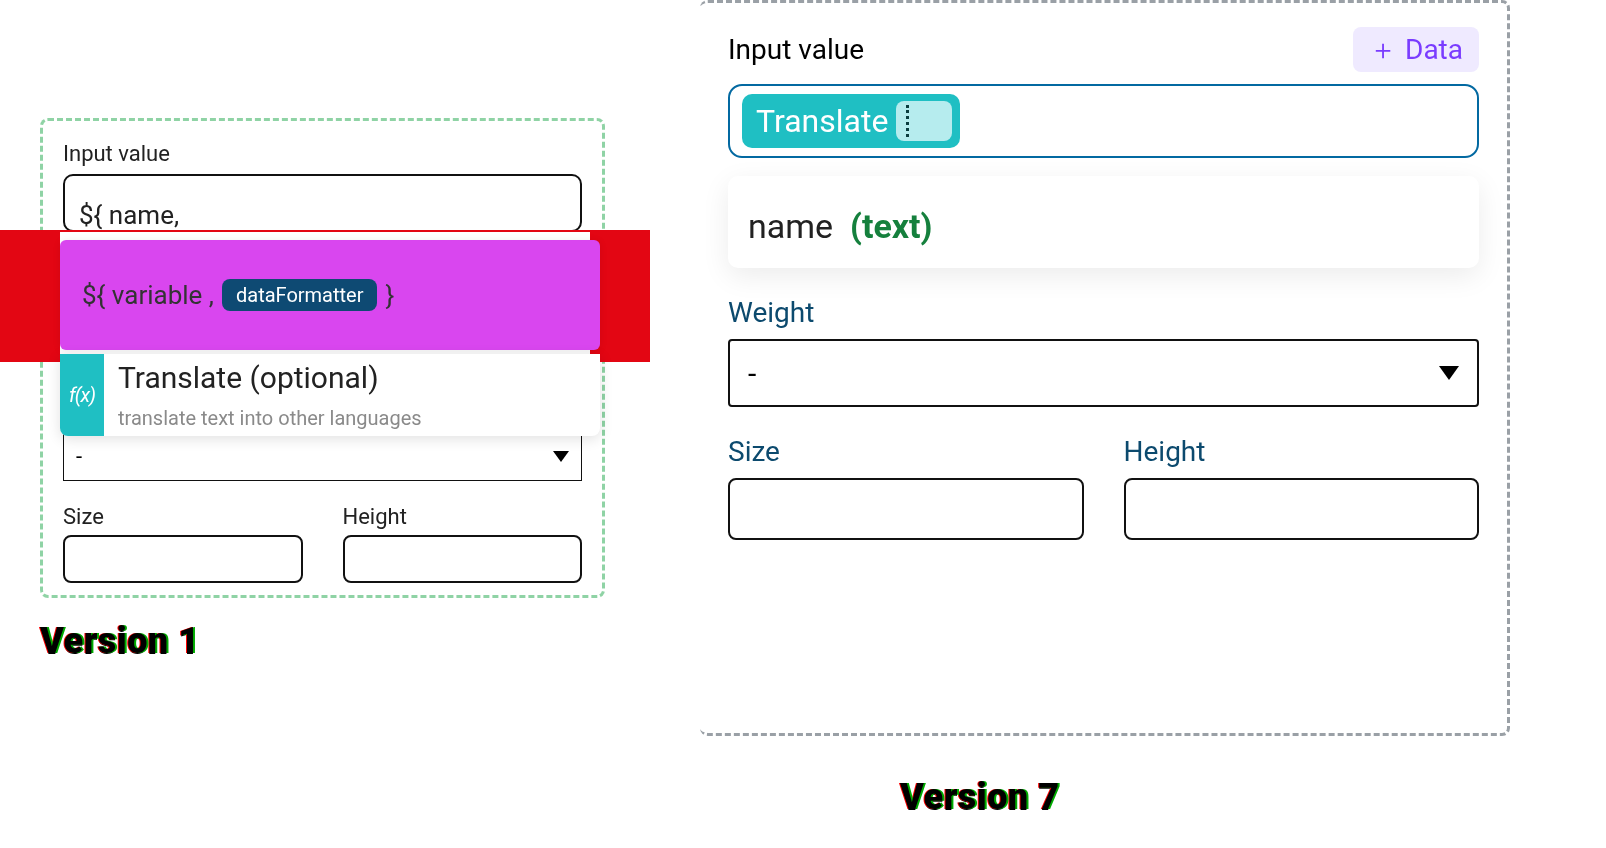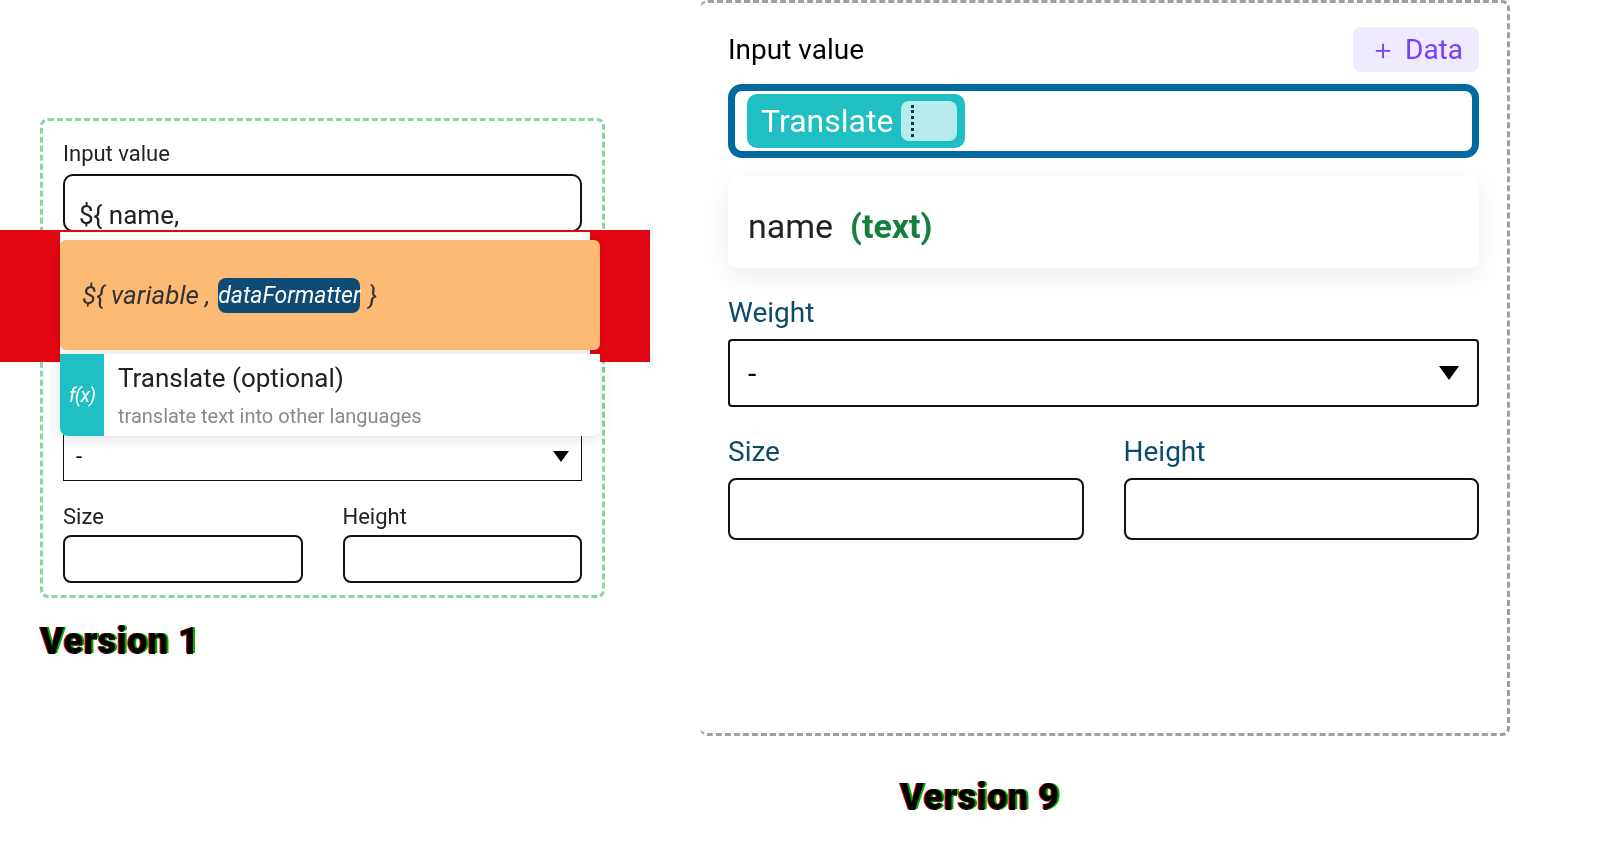--- a/index.html
+++ b/index.html
@@ -77,38 +77,37 @@
     border-bottom: 2px solid #e30613;
   }
 
   
   .syntax-popup {
     position: absolute;
     left: 60px;
     top: 240px;
     width: 540px;
     height: 110px;
-    background: #fdba74;
+    background: #d946ef;
     border-radius: 6px;
     display: flex;
     align-items: center;
     padding: 0 22px;
     gap: 8px;
     font-size: 26px;
     color: #333;
     z-index: 5;
     box-shadow: 0 1px 8px rgba(0,0,0,0.08);
-    font-style: italic;
   }
   .chip-df {
     background: #0e4a73;
     color: #fff;
-    padding: 6px 0;
-    border-radius: 8px;
-    font-size: 23px;
+    padding: 6px 14px;
+    border-radius: 8px;
+    font-size: 20px;
     line-height: 1;
   }
 
   
   .fn-row {
     position: absolute;
     left: 60px;
     top: 354px;
     width: 540px;
     height: 82px;
@@ -130,21 +129,21 @@
     justify-content: center;
     font-size: 20px;
     font-style: italic;
     letter-spacing: -1px;
     border-bottom-left-radius: 8px;
   }
   .fn-text {
     padding-left: 14px;
   }
   .fn-title {
-    font-size: 26px;
+    font-size: 30px;
     color: #222;
   }
   .fn-desc {
     font-size: 20px;
     color: #8a8a8a;
     margin-top: 11px;
   }
 
   
   .v1-select {
@@ -223,21 +222,21 @@
   }
   .data-btn .plus {
     font-size: 28px;
     line-height: 1;
     font-weight: 300;
   }
   .v2-input {
     margin-top: 12px;
     width: 100%;
     height: 74px;
-    border: 7px solid #0369a1;
+    border: 2px solid #0369a1;
     border-radius: 14px;
     display: flex;
     align-items: center;
     padding: 0 12px;
   }
   .translate-pill {
     display: flex;
     align-items: center;
     background: #1fbfc3;
     color: #fff;
@@ -426,15 +425,15 @@
         <div class="v2-label" style="margin-top:0">Size</div>
         <div class="mini-input"></div>
       </div>
       <div class="v2-col">
         <div class="v2-label" style="margin-top:0">Height</div>
         <div class="mini-input"></div>
       </div>
     </div>
   </div>
 
-  <div class="v2-caption">Version 9</div>
+  <div class="v2-caption">Version 7</div>
 
 </div>
 
 </body></html>

